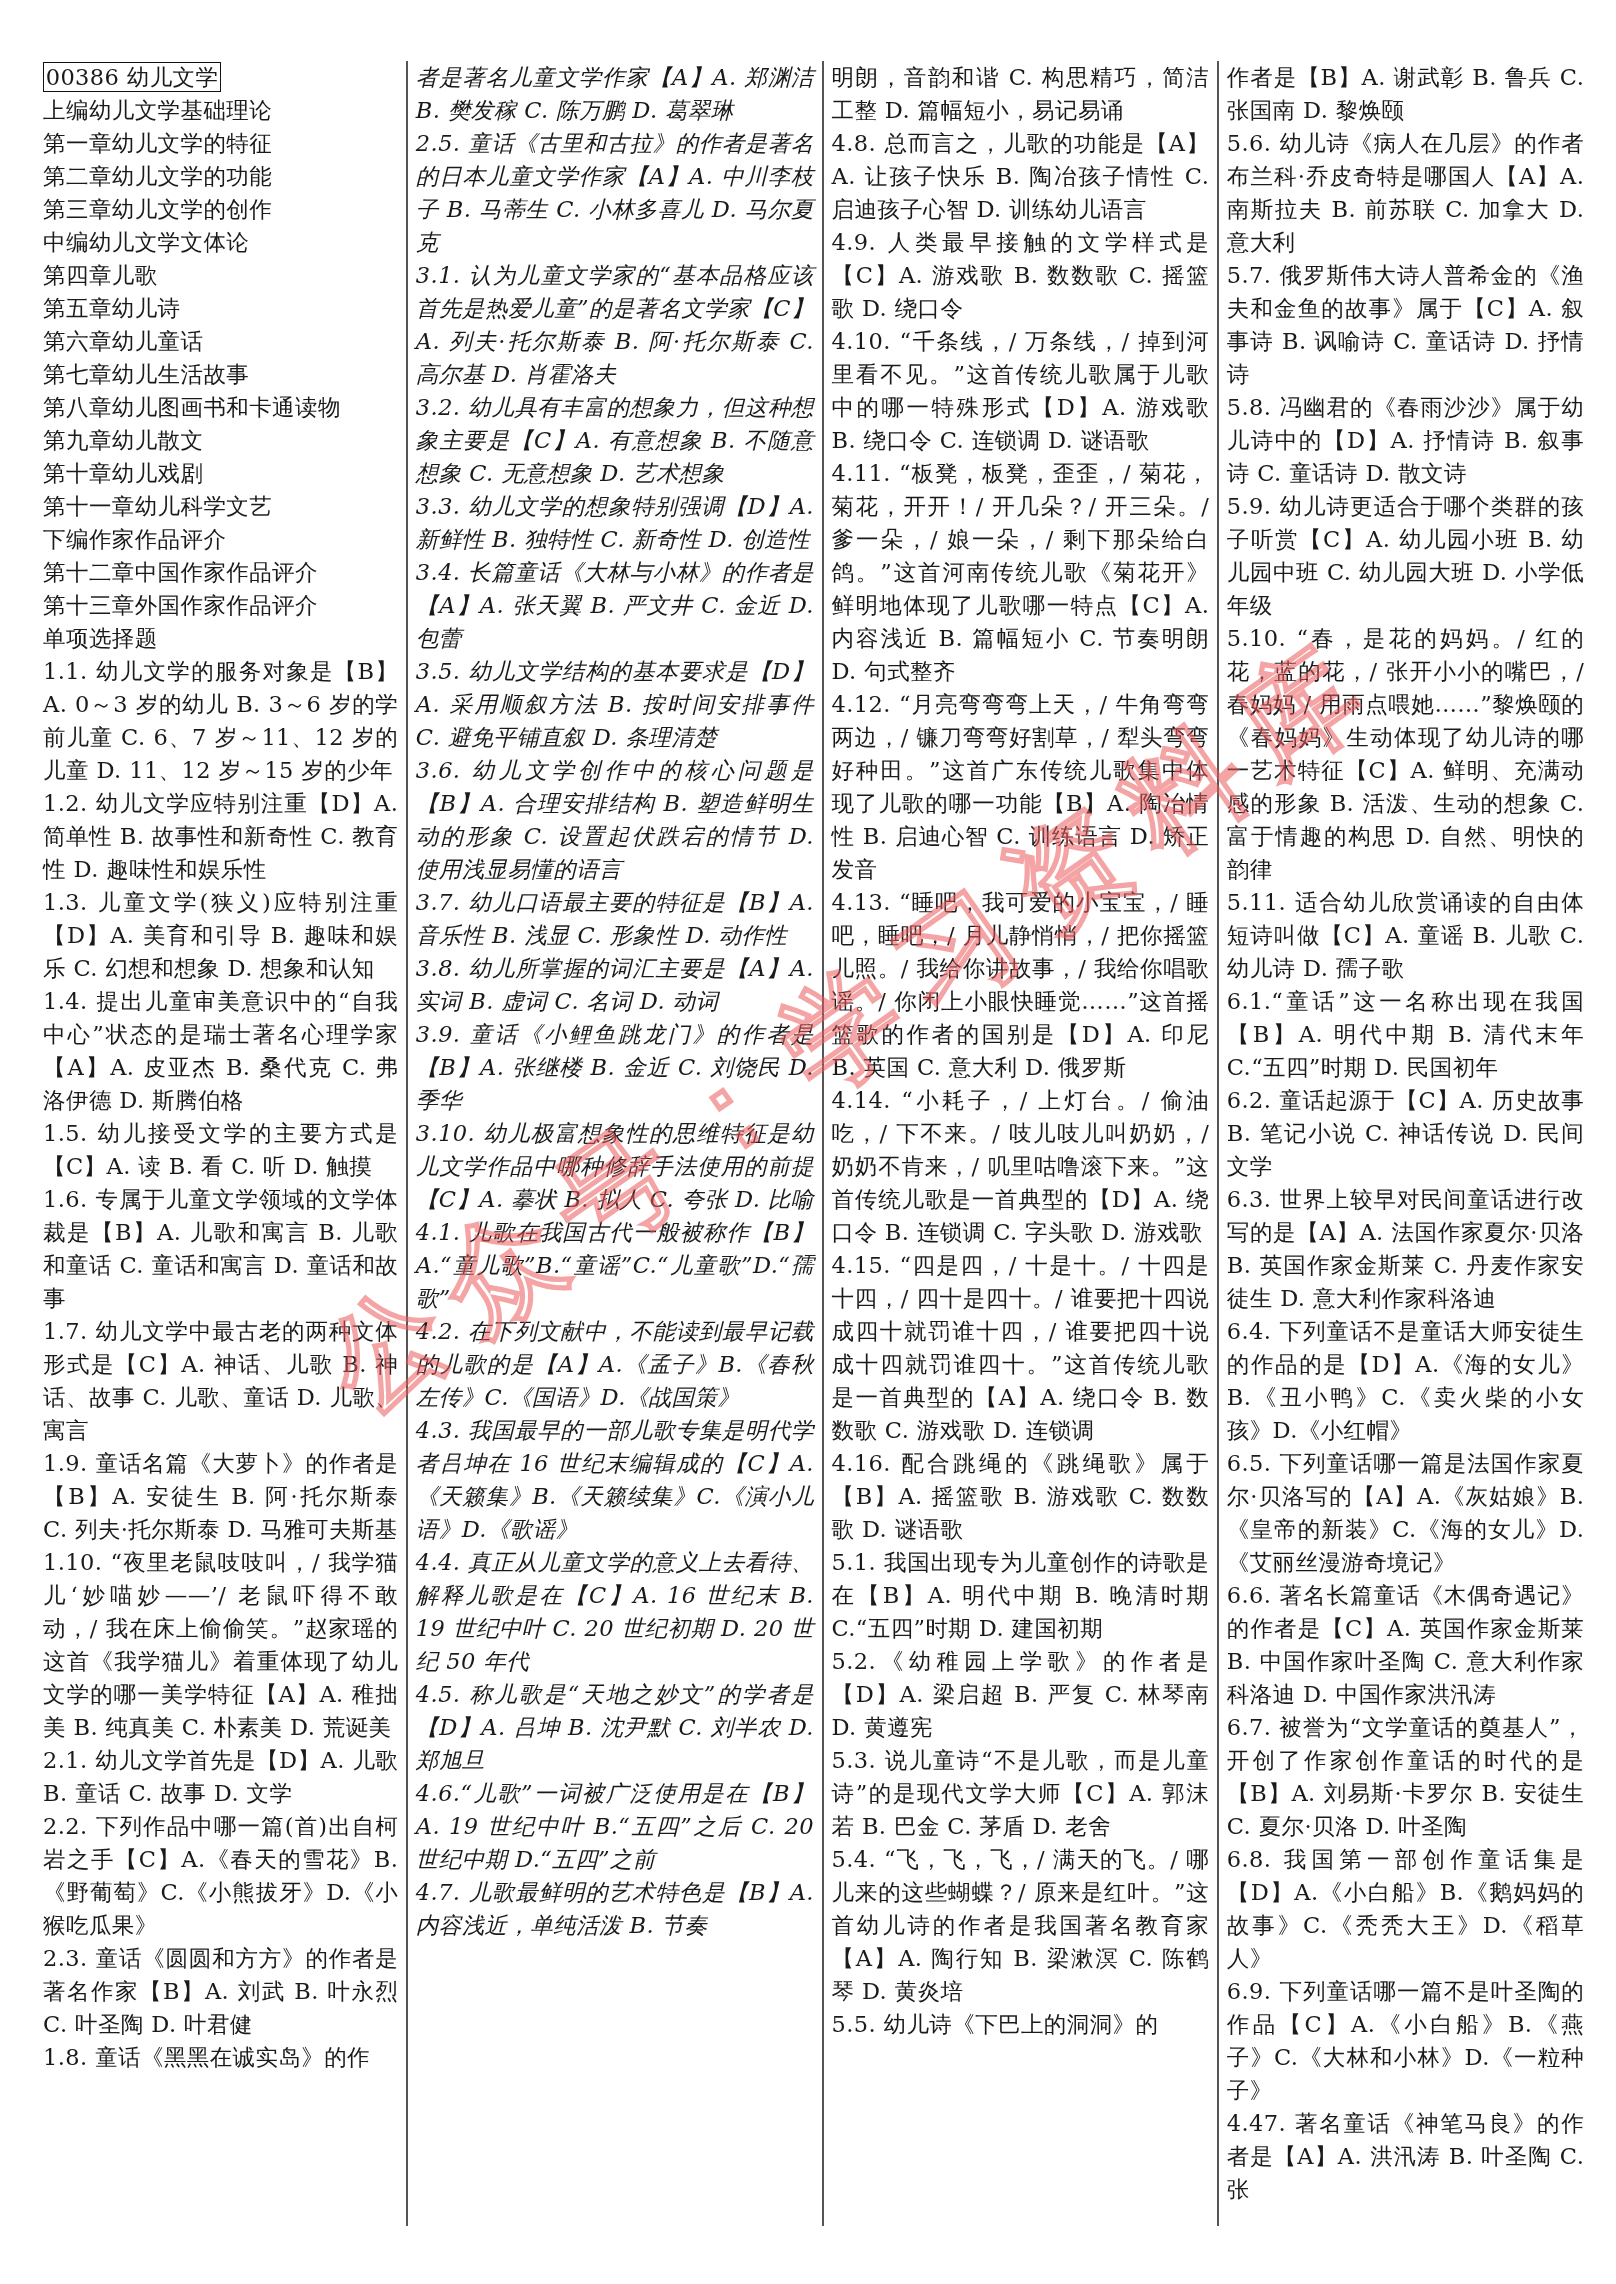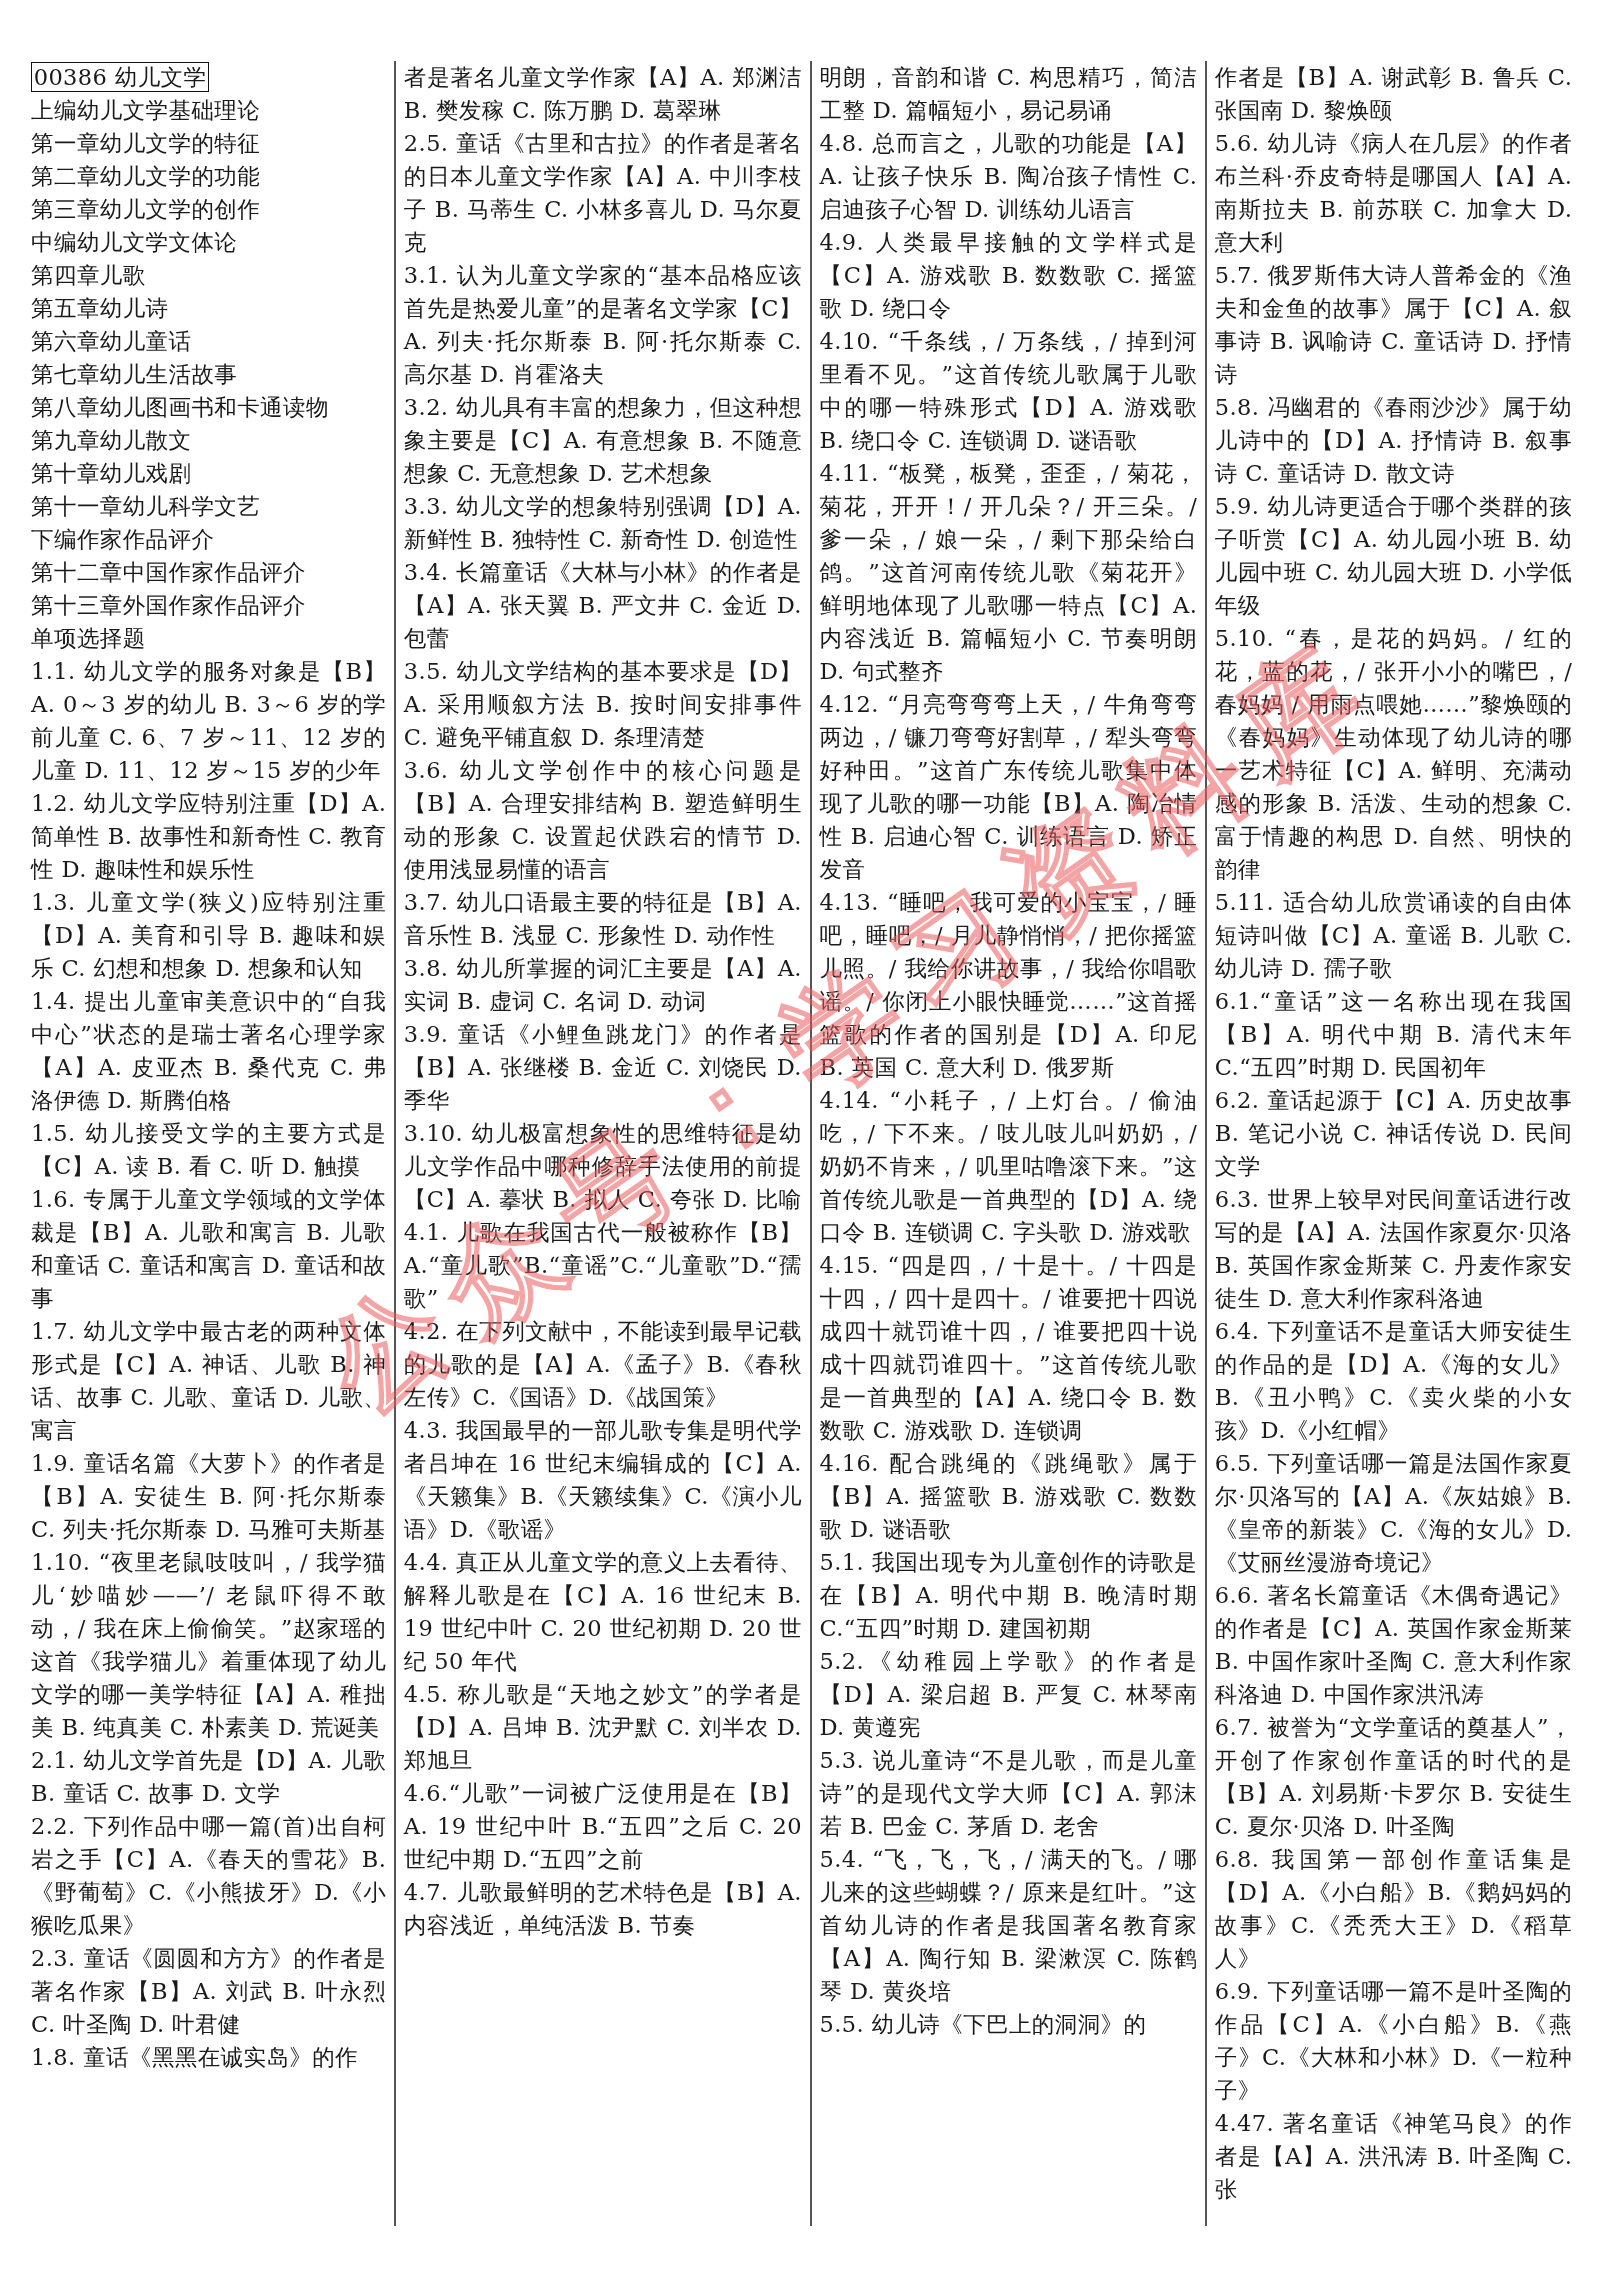--- a/index.html
+++ b/index.html
@@ -1,24 +1,24 @@
 <!DOCTYPE html>
 <html style="font-size:12.4px"><head>
 <meta charset="utf-8">
 <style>
   html, body { margin: 0; padding: 0; background: #ffffff; }
   body { width: 1616px; height: 2284px; position: relative; overflow: hidden;
          font-family: "DejaVu Serif", "Liberation Serif", serif; color: #1a1a1a; }
-  .page { position: absolute; left: 28px; top: 61px; width: 1552px; height: 2165px;
+  .page { position: absolute; left: 40px; top: 61px; width: 1552px; height: 2165px;
           display: flex; }
   .col { height: 2165px; box-sizing: border-box; padding: 0 7.8px; overflow: hidden;
          font-size: 22.5px; line-height: 33px; text-align: justify; letter-spacing: 0.4px; }
   .col + .col { border-left: 2.3px solid #555; }
   .col1 { width: 378px; padding-left: 3.1px; }
-  .col2 { width: 429px; }
+  .col2 { width: 429px; font-style: italic; }
   .col3 { width: 408px; }
   .col4 { width: 387px; }
   .line { display: block; margin: 0; }
   .q { display: block; margin: 0; }
   .title-box { display: inline-block; border: 1.6px solid #111; padding: 0 1.6px; line-height: 28px; }
   .watermark { position: absolute; left: 295px; top: 1319px; width: 1552px;
                transform: rotate(-35deg); transform-origin: left top;
                font-size: 116px; font-family: "DejaVu Sans", sans-serif; font-weight: bold;
                color: transparent; -webkit-text-stroke: 1.6px rgba(235, 90, 90, 0.55);
                letter-spacing: 23px; white-space: nowrap; pointer-events: none; }

